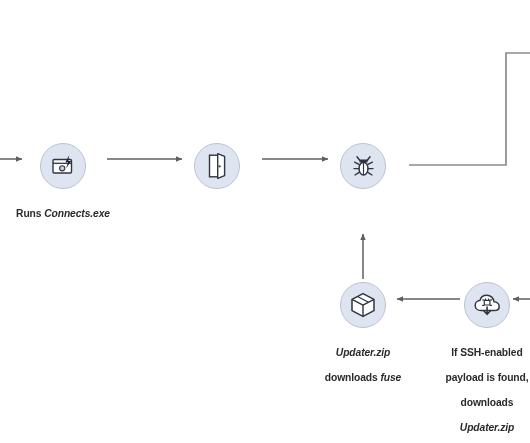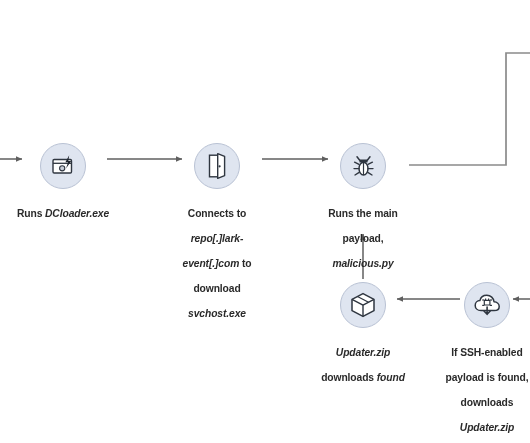--- a/index.html
+++ b/index.html
@@ -94,71 +94,59 @@
   <div class="node" style="left:63px; top:143px;">
     <div class="node-icon">
       <svg width="28" height="28" viewBox="0 0 28 28">
         <rect x="4" y="7.5" width="18.5" height="13.5" rx="1.2" fill="#ffffff" stroke="#2f3640" stroke-width="1.4"></rect>
         <line x1="4" y1="11.3" x2="22.5" y2="11.3" stroke="#2f3640" stroke-width="1.3"></line>
         <circle cx="13.2" cy="16.3" r="2.6" fill="#c9ced8" stroke="#2f3640" stroke-width="1.1"></circle>
         <path d="M20.2 3.2 L16.4 10.2 L19.1 10.2 L17.0 16.6 L22.2 9.0 L19.3 9.0 Z" fill="#1e242c"></path>
       </svg>
     </div>
     <div class="node-label">
-      <span>Runs </span><i>DCloader.exe</i>
+      <span>Runs </span><i>Connects.exe</i>
     </div>
   </div>
 
   <div class="node" style="left:217px; top:143px;">
     <div class="node-icon">
       <svg width="26" height="28" viewBox="0 0 26 28">
         <rect x="5.5" y="3.2" width="8.2" height="21.6" fill="#ffffff" stroke="#2f3640" stroke-width="1.4"></rect>
         <path d="M13.7 1.6 L20.6 4.4 L20.6 23.6 L13.7 26.4 Z" fill="#ffffff" stroke="#2f3640" stroke-width="1.4" stroke-linejoin="round"></path>
         <circle cx="15.6" cy="14.3" r="1.1" fill="#2f3640"></circle>
       </svg>
-    </div>
-    <div class="node-label">
-      <span>Connects to</span><br>
-      <i>repo[.]lark-</i><br>
-      <i>event[.]com</i><span> to</span><br>
-      <span>download</span><br>
-      <i>svchost.exe</i>
     </div>
   </div>
 
   <div class="node" style="left:363px; top:143px;">
     <div class="node-icon">
       <svg width="27" height="27" viewBox="0 0 27 27">
         <path d="M9.5 7.0 L7.0 3.8 M17.5 7.0 L20.0 3.8" stroke="#2f3640" stroke-width="1.5" stroke-linecap="round"></path>
         <path d="M9.0 6.6 L18.0 6.6 L17.4 9.6 L9.6 9.6 Z" fill="#2f3640"></path>
         <ellipse cx="13.5" cy="15.6" rx="4.5" ry="6.4" fill="#ffffff" stroke="#2f3640" stroke-width="1.5"></ellipse>
         <line x1="13.5" y1="9.4" x2="13.5" y2="22.0" stroke="#2f3640" stroke-width="1.2"></line>
         <path d="M9.0 11.4 L4.6 9.2 M9.0 15.6 L4.0 15.6 M9.2 19.4 L5.0 22.0" stroke="#2f3640" stroke-width="1.4" stroke-linecap="round"></path>
         <path d="M18.0 11.4 L22.4 9.2 M18.0 15.6 L23.0 15.6 M17.8 19.4 L22.0 22.0" stroke="#2f3640" stroke-width="1.4" stroke-linecap="round"></path>
       </svg>
     </div>
-    <div class="node-label">
-      <span>Runs the main</span><br>
-      <span>payload,</span><br>
-      <i>malicious.py</i>
-    </div>
   </div>
 
   <div class="node" style="left:363px; top:282px;">
     <div class="node-icon">
       <svg width="28" height="28" viewBox="0 0 28 28">
         <path d="M14 2.6 L25.0 8.4 L25.0 19.6 L14 25.4 L3.0 19.6 L3.0 8.4 Z" fill="#ffffff" stroke="#2f3640" stroke-width="1.5" stroke-linejoin="round"></path>
         <path d="M3.0 8.4 L14 14.2 L25.0 8.4" fill="none" stroke="#2f3640" stroke-width="1.4" stroke-linejoin="round"></path>
         <line x1="14" y1="14.2" x2="14" y2="25.4" stroke="#2f3640" stroke-width="1.4"></line>
         <line x1="8.5" y1="5.5" x2="19.5" y2="11.3" stroke="#2f3640" stroke-width="1.3"></line>
       </svg>
     </div>
     <div class="node-label">
       <i>Updater.zip</i><br>
-      <span>downloads </span><i>found</i>
+      <span>downloads </span><i>fuse</i>
     </div>
   </div>
 
   <div class="node" style="left:487px; top:282px;">
     <div class="node-icon">
       <svg width="29" height="26" viewBox="0 0 29 26">
         <path d="M8.0 18.6 C4.4 18.6 2.2 16.2 2.2 13.4 C2.2 10.8 4.3 8.7 6.9 8.6
                  C7.6 5.4 10.4 3.2 13.8 3.2 C17.6 3.2 20.7 6.1 21.0 9.8
                  C24.0 10.0 26.2 12.1 26.2 14.5 C26.2 17.0 24.0 18.6 21.2 18.6 Z" fill="#ffffff" stroke="#2f3640" stroke-width="1.5" stroke-linejoin="round"></path>
         <g stroke="#2f3640" stroke-width="1.2" fill="none">

